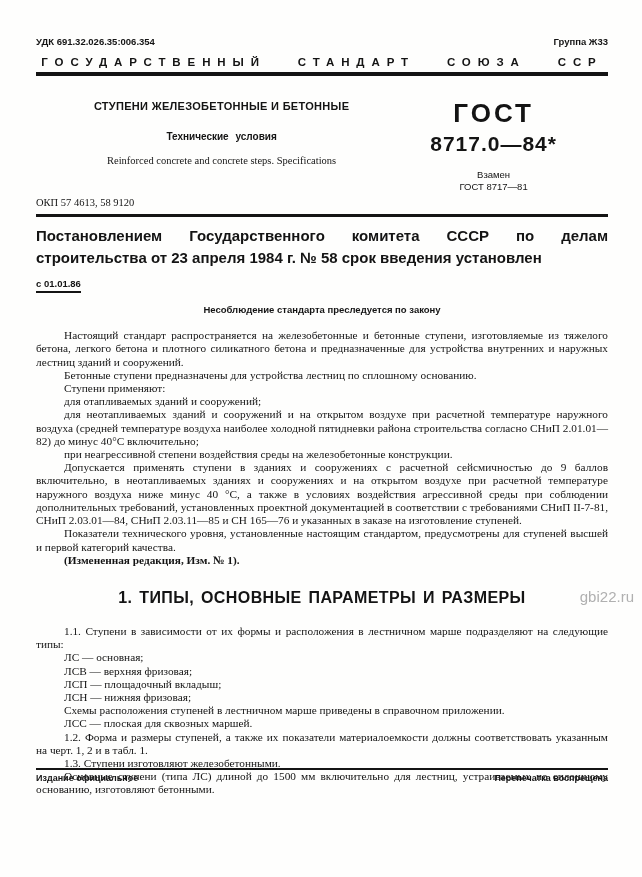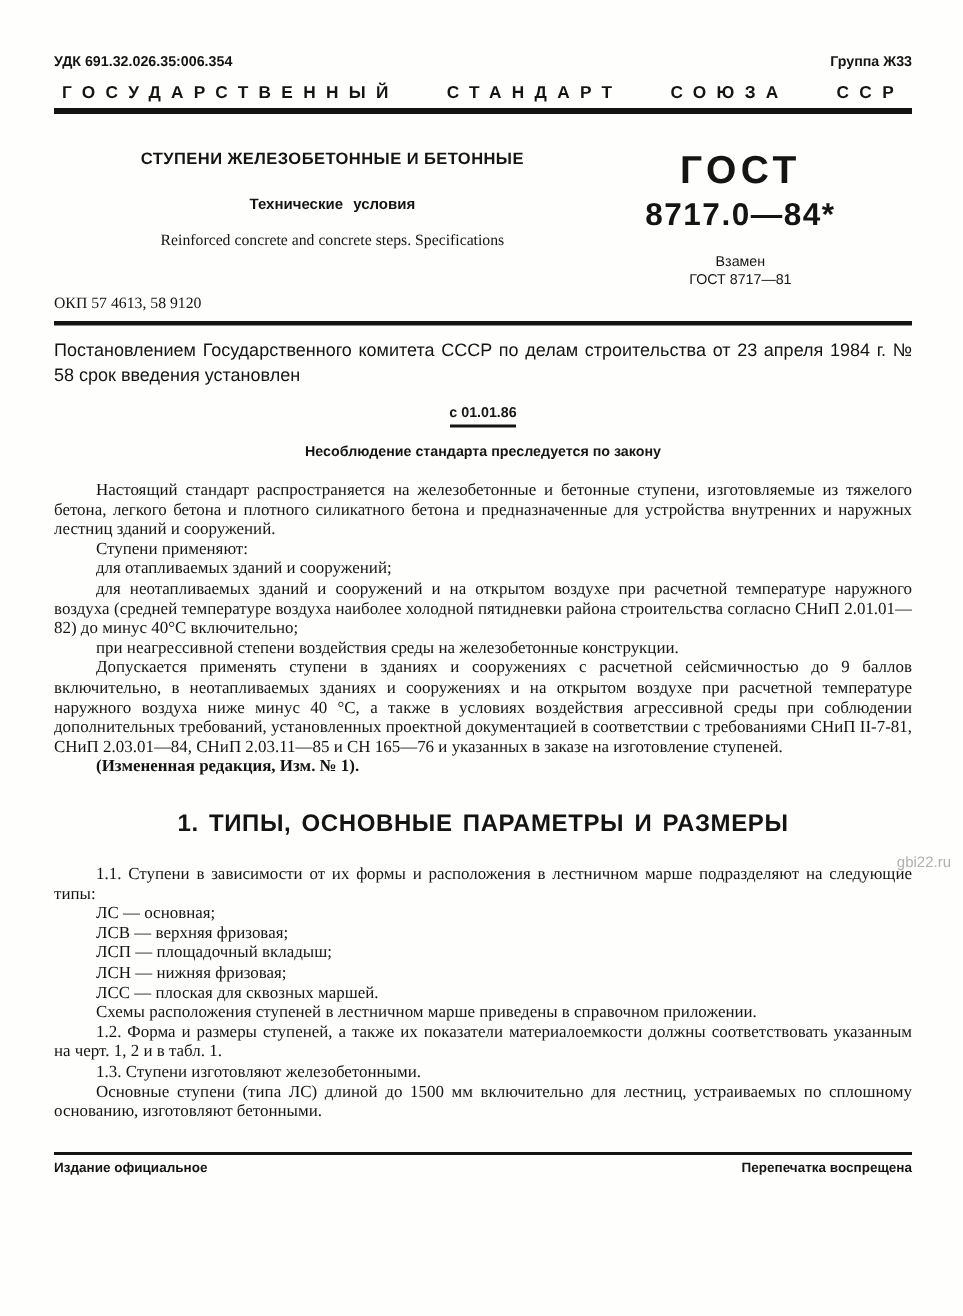--- a/index.html
+++ b/index.html
@@ -59,24 +59,24 @@
   }
   .vzamen{
     font-family:"Liberation Sans", sans-serif;
     font-weight:normal;font-size:9.5px;line-height:1.25;margin-top:15px;
   }
   .okp{font-size:10.5px;margin-top:4px;}
 
   
   .decree{
     font-family:"Liberation Sans", sans-serif;
-    font-weight:normal;font-size:12px;line-height:1.45;
+    font-weight:bold;font-size:15px;line-height:1.45;
     text-align:justify;margin-top:8px;
   }
-  .eff-date-row{text-align:center;margin-top:5px;}
+  .eff-date-row{text-align:left;margin-top:5px;}
   .eff-date{
     display:inline-block;
     font-family:"Liberation Sans", sans-serif;
     font-weight:bold;font-size:9.5px;
     border-bottom:2px solid #141414;padding-bottom:2px;
   }
   .law-notice{
     text-align:center;
     font-family:"Liberation Sans", sans-serif;
     font-weight:bold;font-size:9.5px;
@@ -100,23 +100,23 @@
   .footer-row{
     display:flex;justify-content:space-between;
     font-family:"Liberation Sans", sans-serif;
     font-weight:bold;font-size:9px;
     margin-top:3px;
   }
   .reprint-note{
     text-align:center;font-style:italic;font-size:10.5px;line-height:1.35;margin-top:3px;
   }
   .watermark{
-    position:absolute;top:570px;right:8px;
+    position:absolute;top:588px;right:8px;
     font-family:"Liberation Sans", sans-serif;
-    font-size:10px;color:#b0b0b0;
+    font-size:15px;color:#b0b0b0;
   }
 </style>
 </head>
 <body>
 
 <div class="page">
 
   <div class="meta-row">
     <span>УДК 691.32.026.35:006.354</span>
     <span>Группа Ж33</span>
@@ -145,38 +145,40 @@
   <div class="rule-mid"></div>
 
   <div class="decree">Постановлением Государственного комитета СССР по делам строительства от 23 апреля 1984 г. № 58 срок введения установлен</div>
   <div class="eff-date-row">
     <span class="eff-date">с 01.01.86</span>
   </div>
   <div class="law-notice">Несоблюдение стандарта преследуется по закону</div>
 
   <div class="body-text">
     <p>Настоящий стандарт распространяется на железобетонные и бетонные ступени, изготовляемые из тяжелого бетона, легкого бетона и плотного силикатного бетона и предназначенные для устройства внутренних и наружных лестниц зданий и сооружений.</p>
+    <p>Бетонные ступени предназначены для устройства лестниц по сплошному основанию.</p>
     <p>Ступени применяют:</p>
     <p>для отапливаемых зданий и сооружений;</p>
     <p>для неотапливаемых зданий и сооружений и на открытом воздухе при расчетной температуре наружного воздуха (средней температуре воздуха наиболее холодной пятидневки района строительства согласно СНиП 2.01.01—82) до минус 40°С включительно;</p>
     <p>при неагрессивной степени воздействия среды на железобетонные конструкции.</p>
     <p>Допускается применять ступени в зданиях и сооружениях с расчетной сейсмичностью до 9 баллов включительно, в неотапливаемых зданиях и сооружениях и на открытом воздухе при расчетной температуре наружного воздуха ниже минус 40 °С, а также в условиях воздействия агрессивной среды при соблюдении дополнительных требований, установленных проектной документацией в соответствии с требованиями СНиП II-7-81, СНиП 2.03.01—84, СНиП 2.03.11—85 и СН 165—76 и указанных в заказе на изготовление ступеней.</p>
+    <p>Показатели технического уровня, установленные настоящим стандартом, предусмотрены для ступеней высшей и первой категорий качества.</p>
     <p class="b">(Измененная редакция, Изм. № 1).</p>
   </div>
 
   <div class="section-heading">1. ТИПЫ, ОСНОВНЫЕ ПАРАМЕТРЫ И РАЗМЕРЫ</div>
 
   <div class="body-text">
     <p>1.1. Ступени в зависимости от их формы и расположения в лестничном марше подразделяют на следующие типы:</p>
     <p>ЛС — основная;</p>
     <p>ЛСВ — верхняя фризовая;</p>
     <p>ЛСП — площадочный вкладыш;</p>
     <p>ЛСН — нижняя фризовая;</p>
+    <p>Схемы расположения ступеней в лестничном марше приведены в справочном приложении.</p>
     <p>ЛСС — плоская для сквозных маршей.</p>
-    <p>Схемы расположения ступеней в лестничном марше приведены в справочном приложении.</p>
     <p>1.2. Форма и размеры ступеней, а также их показатели материалоемкости должны соответствовать указанным на черт. 1, 2 и в табл. 1.</p>
     <p>1.3. Ступени изготовляют железобетонными.</p>
     <p>Основные ступени (типа ЛС) длиной до 1500 мм включительно для лестниц, устраиваемых по сплошному основанию, изготовляют бетонными.</p>
   </div>
 
   <div class="footer">
     <div class="rule-thin"></div>
     <div class="footer-row">
       <span>Издание официальное</span>
       <span>Перепечатка воспрещена</span>

